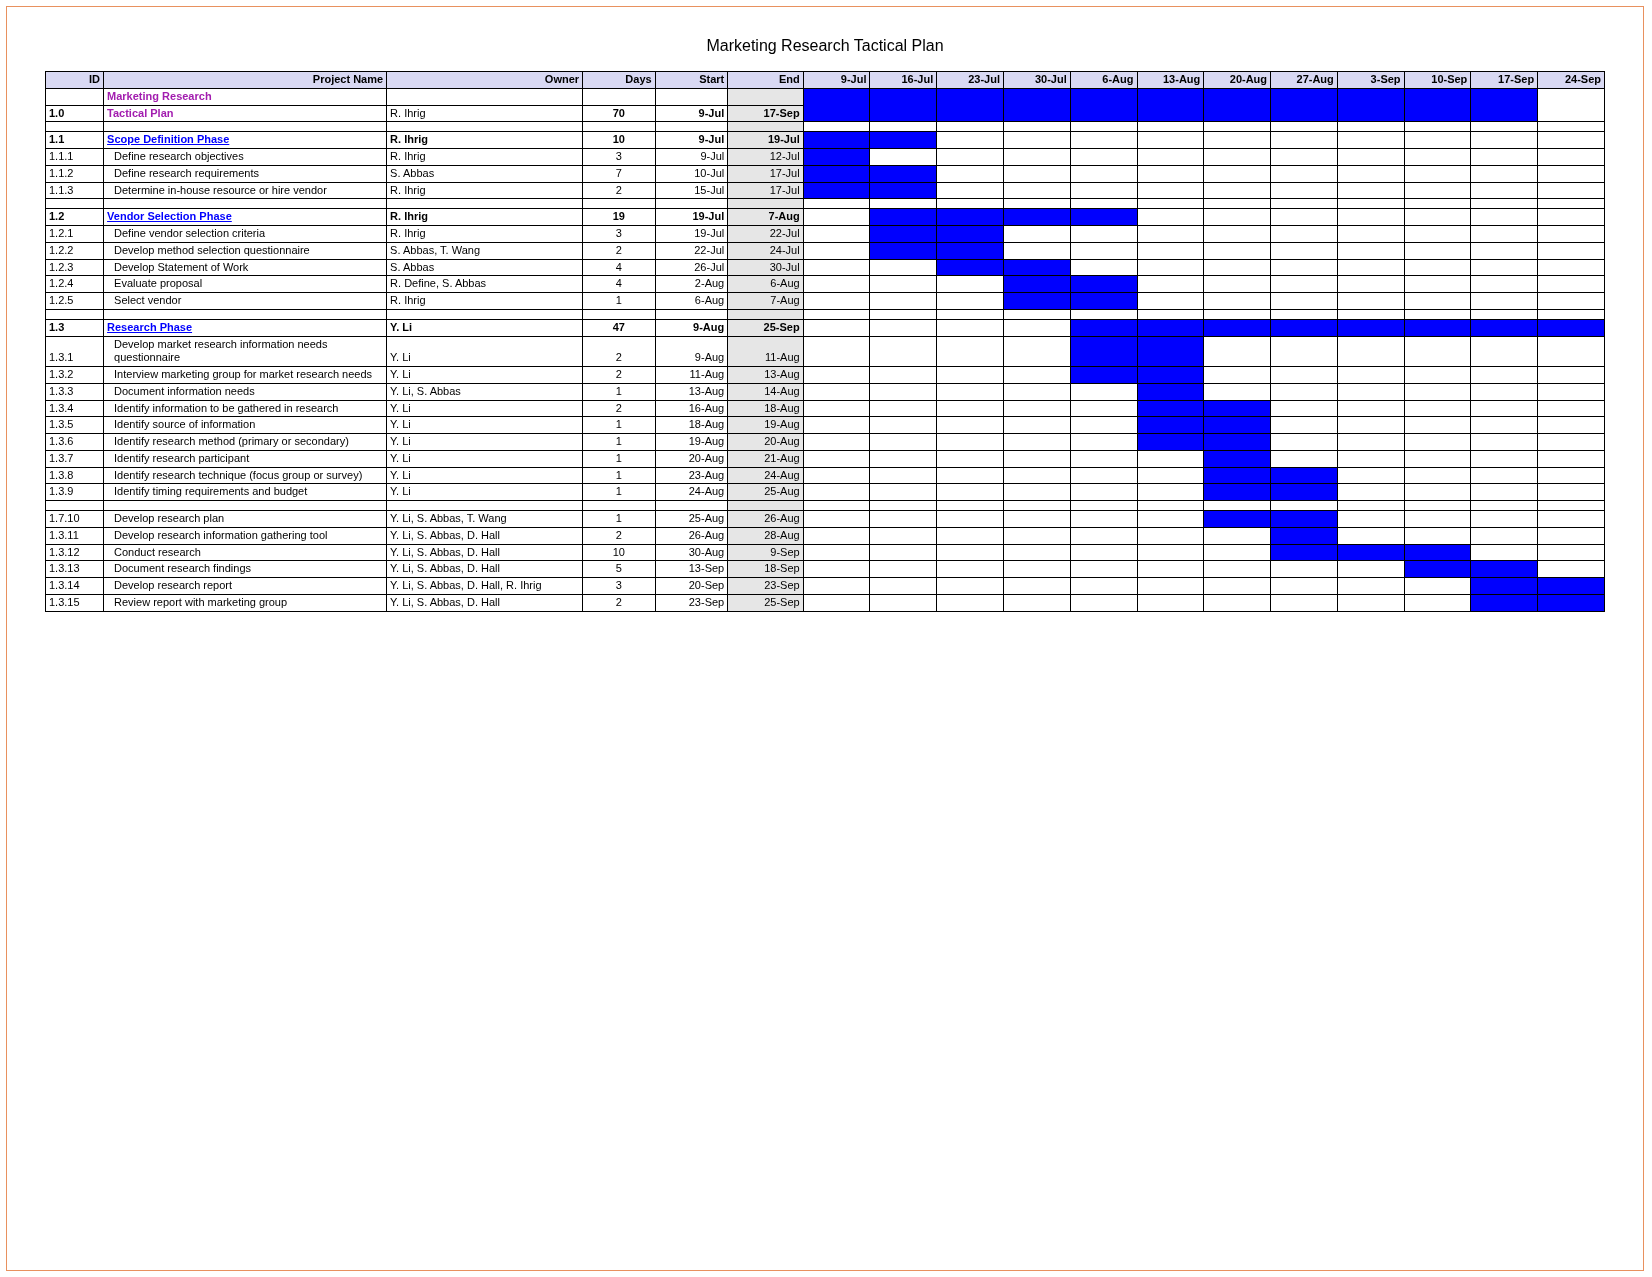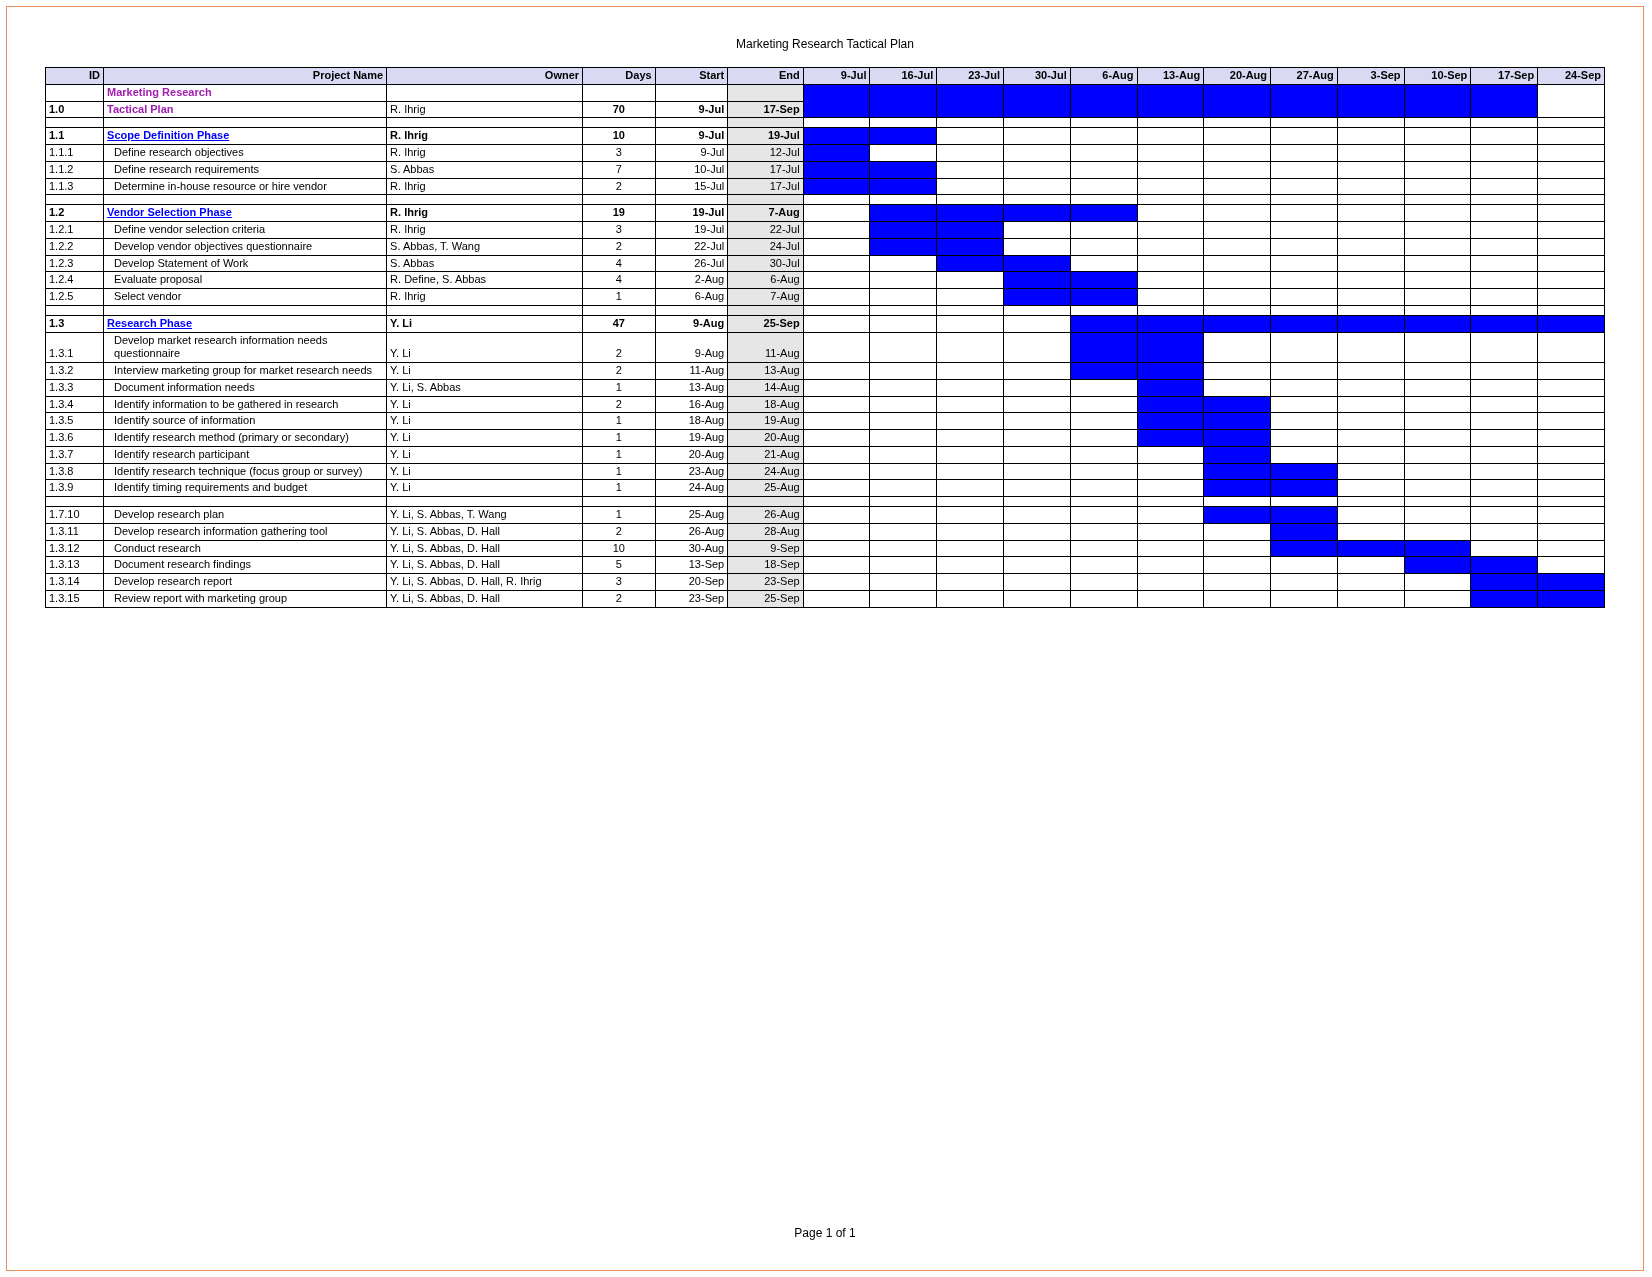--- a/index.html
+++ b/index.html
@@ -11,21 +11,21 @@
   }
   .page {
     border: 1px solid #e8915f;
     padding: 30px 38px 20px 38px;
     width: 1638px;
     height: 1265px;
     position: relative;
   }
   .doc-title {
     text-align: center;
-    font-size: 12px;
+    font-size: 16px;
     margin-bottom: 16px;
   }
   table {
     border-collapse: collapse;
     width: 100%;
     table-layout: fixed;
   }
   th, td {
     border: 1px solid #000;
     padding: 1px 3px;
@@ -297,21 +297,21 @@
           <td class="gcell"></td>
           <td class="gcell"></td>
           <td class="gcell"></td>
           <td class="gcell"></td>
           <td class="gcell"></td>
           <td class="gcell"></td>
           <td class="gcell"></td>
         </tr>
         <tr>
           <td class="id">1.2.2</td>
-          <td class="name " style="padding-left: 10px;">Develop vendor objectives questionnaire</td>
+          <td class="name " style="padding-left: 10px;">Develop method selection questionnaire</td>
           <td class="owner">S. Abbas, T. Wang</td>
           <td class="days">2</td>
           <td class="start">22-Jul</td>
           <td class="end">24-Jul</td>
           <td class="gcell"></td>
           <td class="gcell blue-fill"></td>
           <td class="gcell blue-fill"></td>
           <td class="gcell"></td>
           <td class="gcell"></td>
           <td class="gcell"></td>
@@ -737,14 +737,13 @@
           <td class="gcell"></td>
           <td class="gcell"></td>
           <td class="gcell"></td>
           <td class="gcell"></td>
           <td class="gcell"></td>
           <td class="gcell blue-fill"></td>
           <td class="gcell blue-fill"></td>
         </tr>
       </tbody>
   </table>
-  <div class="footer">Page 1 of 1</div>
 </div>
 
 </body></html>

